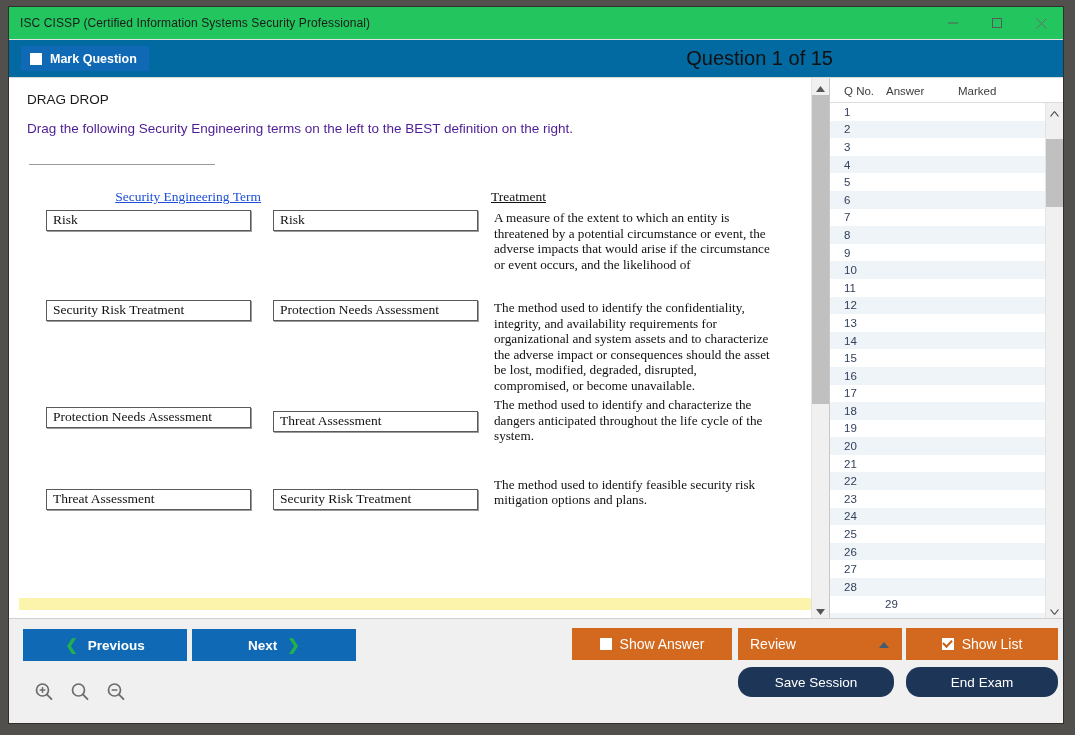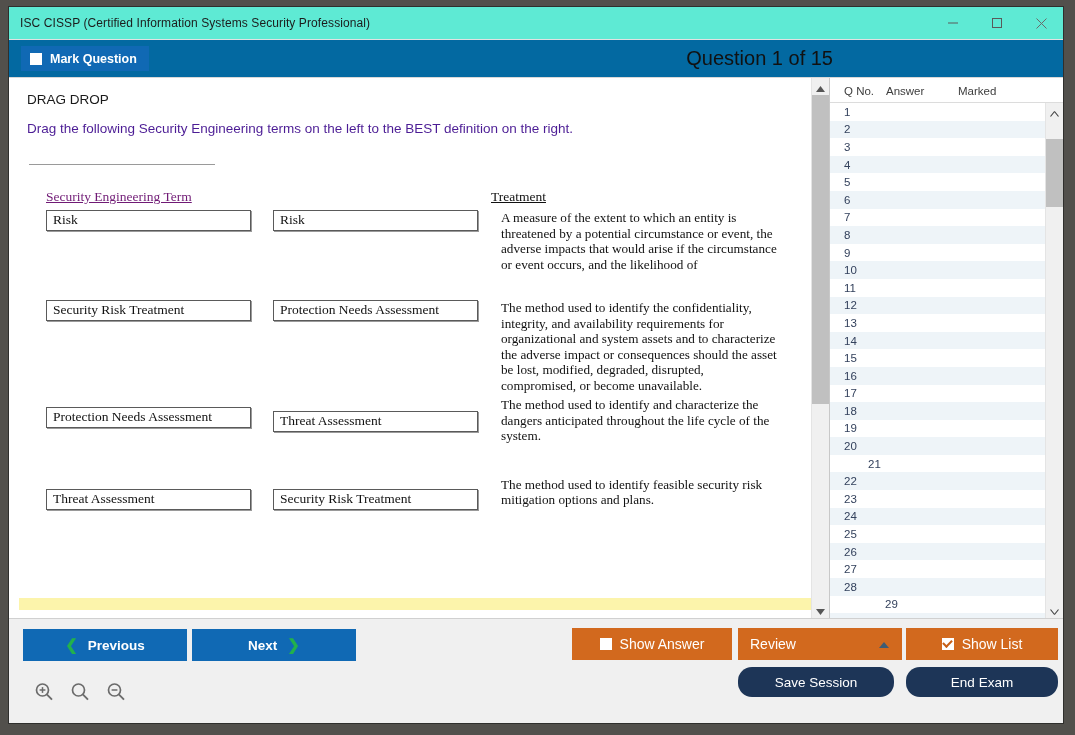--- a/index.html
+++ b/index.html
@@ -21,21 +21,21 @@
     border: 1px solid #2f2f2d;
     box-sizing: border-box;
     display: flex;
     flex-direction: column;
   }
 
   
   .titlebar {
     height: 32px;
     flex: none;
-    background: #5eead4;
+    background: #22c55e;
     display: flex;
     align-items: center;
     position: relative;
   }
   .titlebar-text {
     font-size: 12px;
     color: #1c1c1c;
     padding-left: 11px;
     letter-spacing: 0.1px;
     white-space: nowrap;
@@ -148,21 +148,22 @@
   .dd-headrow {
     display: flex;
     margin-bottom: 5px;
   }
   .col-term-head {
     width: 215px;
     margin-left: 19px;
     font-family: "Liberation Serif", serif;
     font-size: 13.5px;
     text-decoration: underline;
-    color: #701a75;
+    color: #1d4ed8;
+    text-align: right;
   }
   .col-def-head {
     margin-left: 230px;
     font-family: "Liberation Serif", serif;
     font-size: 13.5px;
     text-decoration: underline;
     color: #111;
   }
   .dd-row {
     display: flex;
@@ -177,21 +178,21 @@
     font-family: "Liberation Serif", serif;
     font-size: 13.5px;
     color: #111;
     padding: 1px 4px 2px 6px;
     box-sizing: border-box;
     line-height: 16px;
     cursor: move;
   }
   .cell-left { width: 214px; flex: none; margin-left: 19px; }
   .cell-mid  { width: 204px; flex: none; margin-left: 13px; }
-  .cell-def  { width: 276px; flex: none; margin-left: 24px; }
+  .cell-def  { width: 276px; flex: none; margin-left: 17px; }
   .def-text {
     font-family: "Liberation Serif", serif;
     font-size: 13.2px;
     line-height: 15.5px;
     color: #111;
   }
   .yellow-bar {
     position: absolute;
     left: 10px;
     right: 14px;
@@ -536,21 +537,21 @@
                 <span style="width: 42px;">19</span>
                 <span style="width: 72px;"></span>
                 <span></span>
               </div>
               <div class="lrow alt">
                 <span style="width: 42px;">20</span>
                 <span style="width: 72px;"></span>
                 <span></span>
               </div>
               <div class="lrow">
-                <span style="width: 42px; margin-left: 24px;">21</span>
+                <span style="width: 42px;">21</span>
                 <span style="width: 72px;"></span>
                 <span></span>
               </div>
               <div class="lrow alt">
                 <span style="width: 42px;">22</span>
                 <span style="width: 72px;"></span>
                 <span></span>
               </div>
               <div class="lrow">
                 <span style="width: 42px;">23</span>

